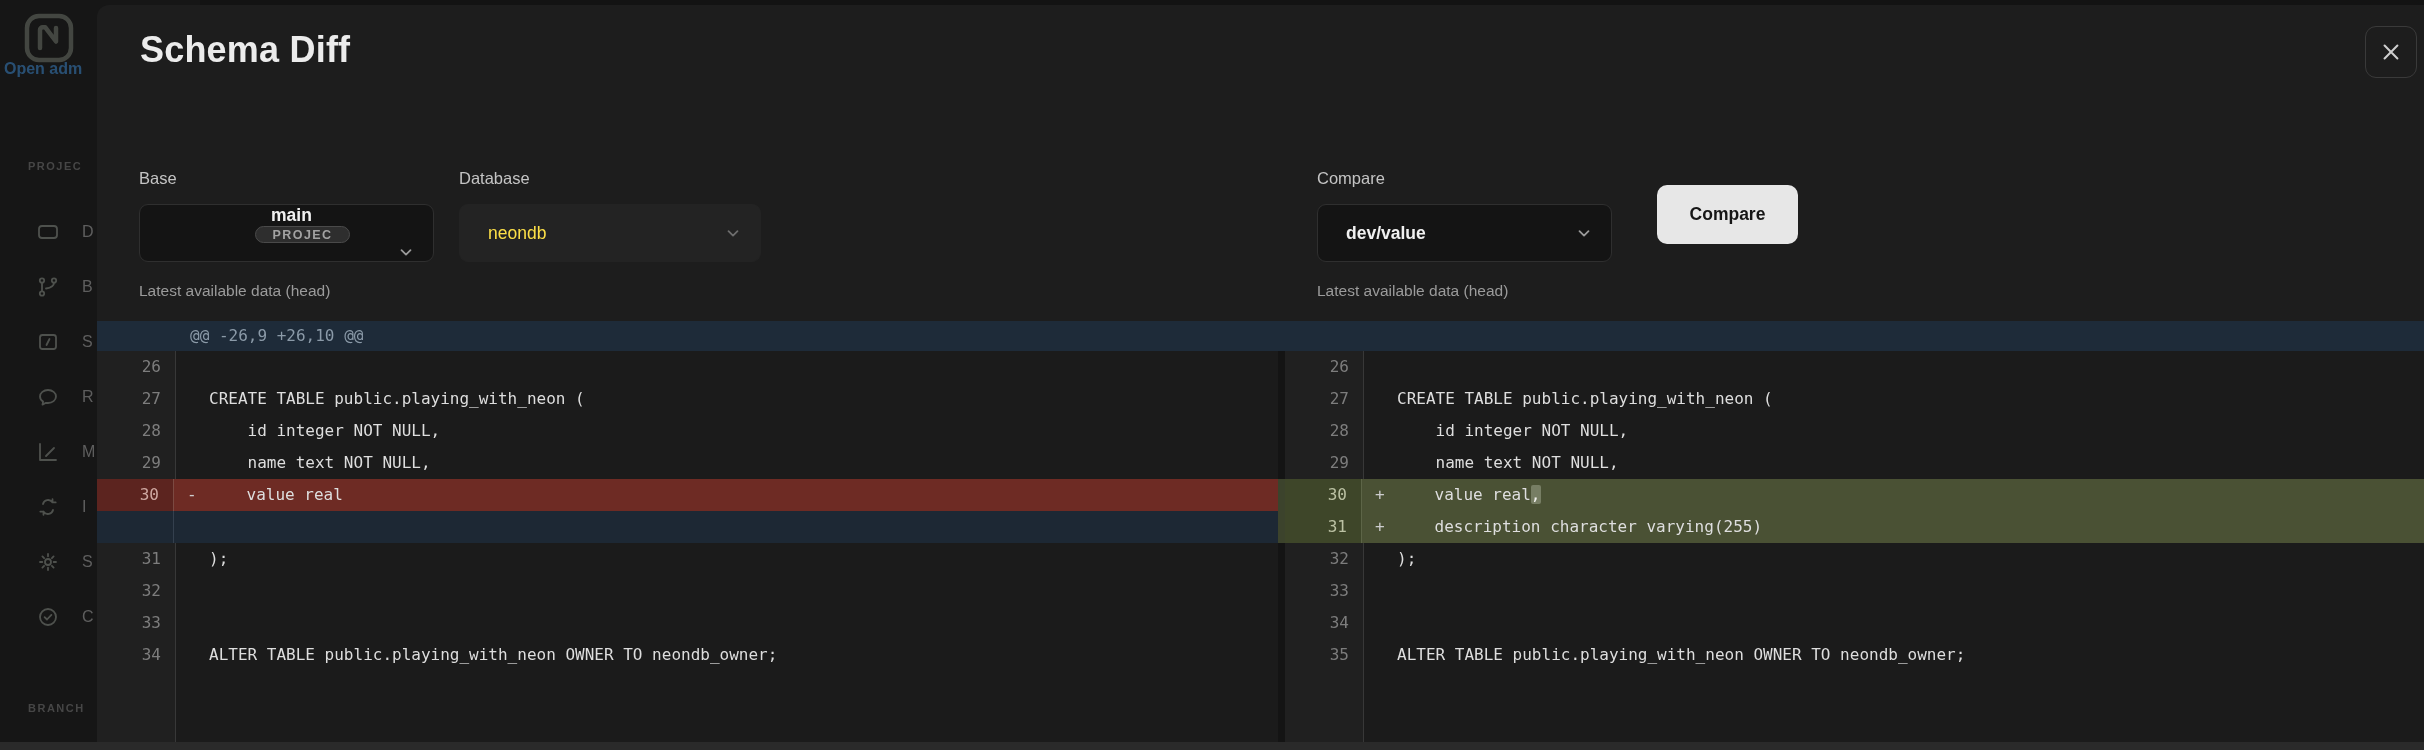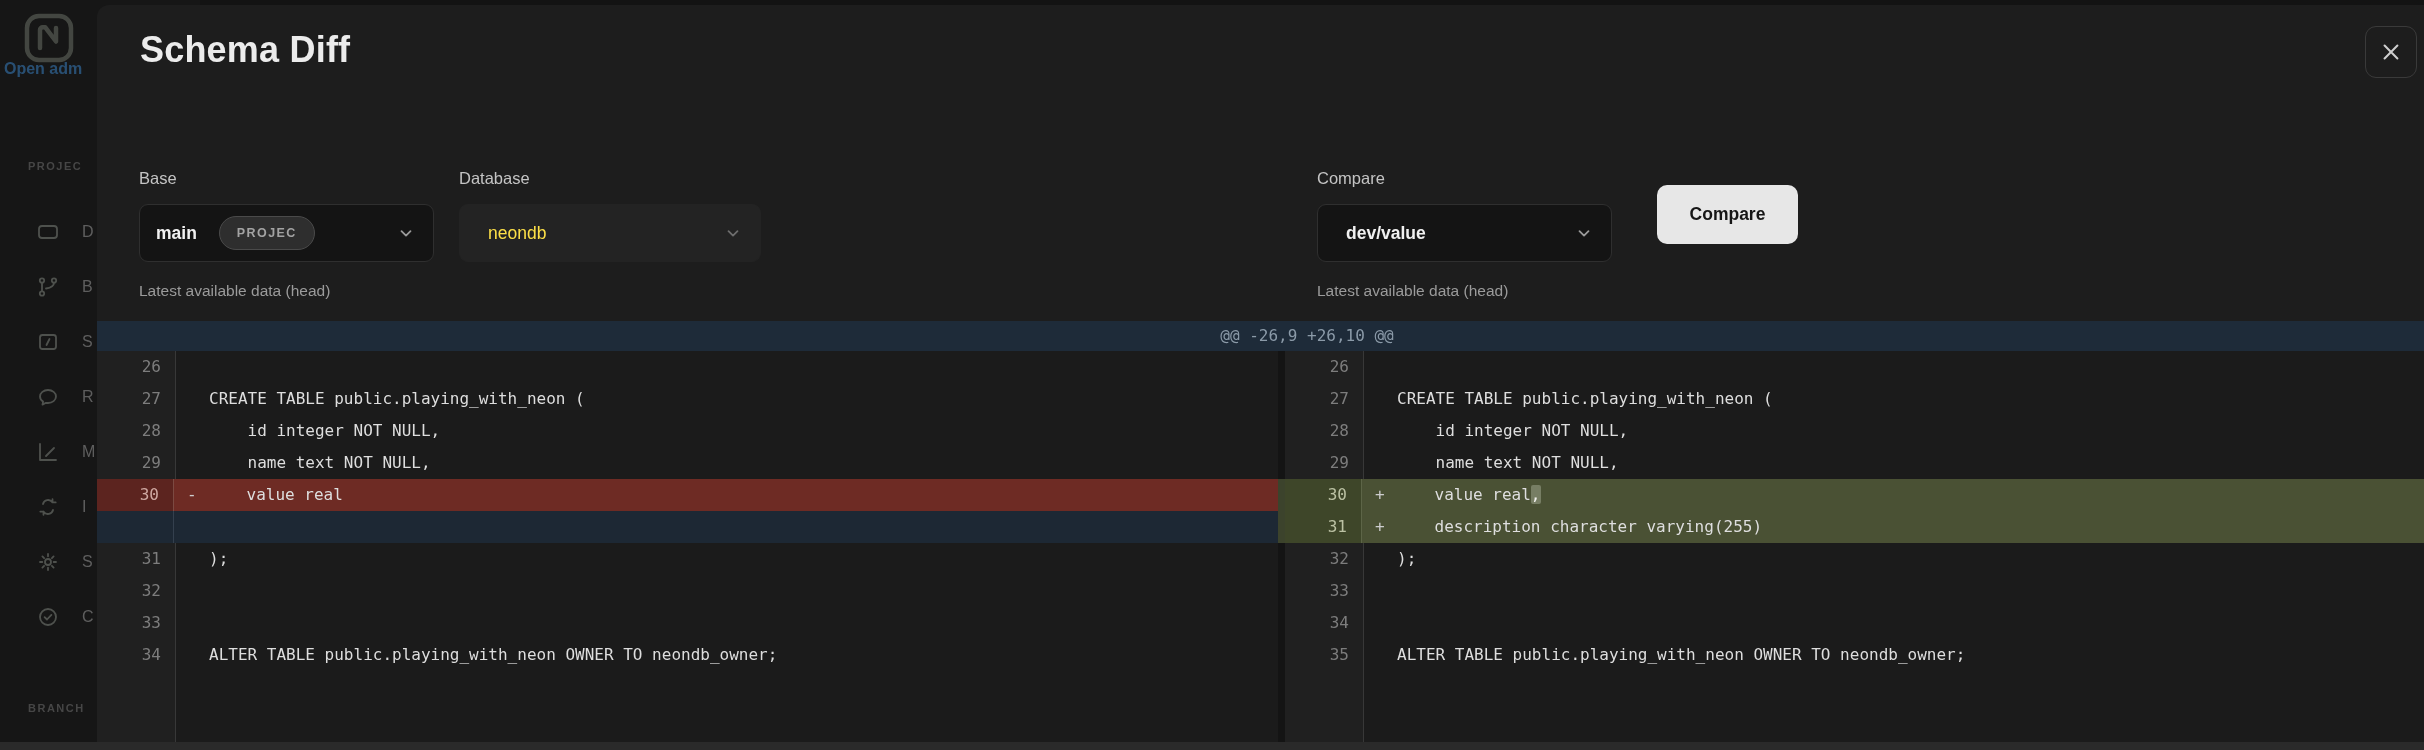--- a/index.html
+++ b/index.html
@@ -29,39 +29,39 @@
   .close-btn svg { width:22px; height:22px; color:#cfcfcf; }
 
   
   .field { position:absolute; top:148px; }
   .f-base    { left:42px; }
   .f-db      { left:362px; }
   .f-compare { left:1220px; }
   .f-label { font-size:16.5px; color:#c4c4c4; margin-bottom:16px;margin-top:16px; }
   .select { height:58px; border-radius:9px; display:flex; align-items:center; cursor:pointer; }
   .select-dark { background:#141414; border:1px solid #2f2f2f; }
-  .sel-base { width:295px; padding:0 18px 0 16px; }
+  .sel-base { width:295px; padding:0 18px 0 28px;flex-direction:column; }
   .sel-db { width:302px; padding:0 18px 0 28px; background:#232323; border:1px solid #232323; }
   .sel-compare { width:295px; padding:0 18px 0 28px; }
   .sel-value { font-size:17.5px; font-weight:600; color:#f1f1f1; }
   .sel-value-dim { font-size:17.5px; font-weight:400; color:#fde047; }
   .badge { margin-left:22px; display:inline-flex; align-items:center; height:34px; padding:0 17px;
            background:#2e2e2e; border:1px solid #4a4a4a; border-radius:17px;
            font-size:12.5px; font-weight:700; letter-spacing:1.4px; color:#a3a3a3; }
   .chev { margin-left:auto; width:18px; height:18px; color:#9a9a9a; flex:none; }
   .sel-db .chev { color:#6d6d6d; }
   .hint { margin-top:20px; font-size:15.5px; color:#9b9b9b; }
   .compare-btn { position:absolute; left:1560px; top:180px; width:141px; height:59px;
                  background:#e7e7e7; color:#161616; border:none; border-radius:10px;
                  font-family:"Liberation Sans", sans-serif; font-size:17.5px; font-weight:600; cursor:pointer; }
 
   
   .diff { position:absolute; left:0; right:0; top:316px; bottom:0; }
   .hunk { height:30px; line-height:30px; background:#1e2b39; color:#8b9aa8;
-          font-family:"DejaVu Sans Mono", monospace; font-size:16px; padding-left:93px;text-align:center; }
+          font-family:"DejaVu Sans Mono", monospace; font-size:16px; padding-left:93px; }
   .panes { display:flex; height:calc(100% - 30px); }
   .pane { position:relative; background:#1b1b1b; overflow:hidden; }
   .pane-left { width:1181px; }
   .pane-gap { width:7px; background:#141414; position:relative; }
   .pane-gap::after { content:''; position:absolute; left:0; right:0; top:128px; height:64px; background:#3c432c; }
   .pane-right { width:1139px; }
   .pane::before { content:''; position:absolute; left:0; top:0; bottom:0; width:78px;
                   background:#202020; border-right:1px solid #383838; }
   .drow { position:relative; display:flex; height:32px; line-height:32px;
           font-family:"DejaVu Sans Mono", monospace; font-size:16px; }

